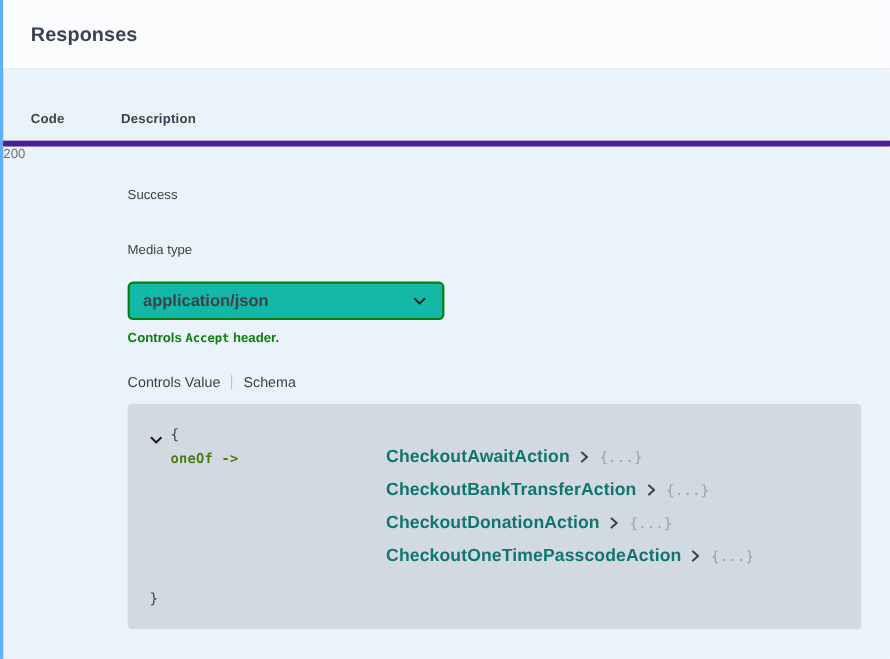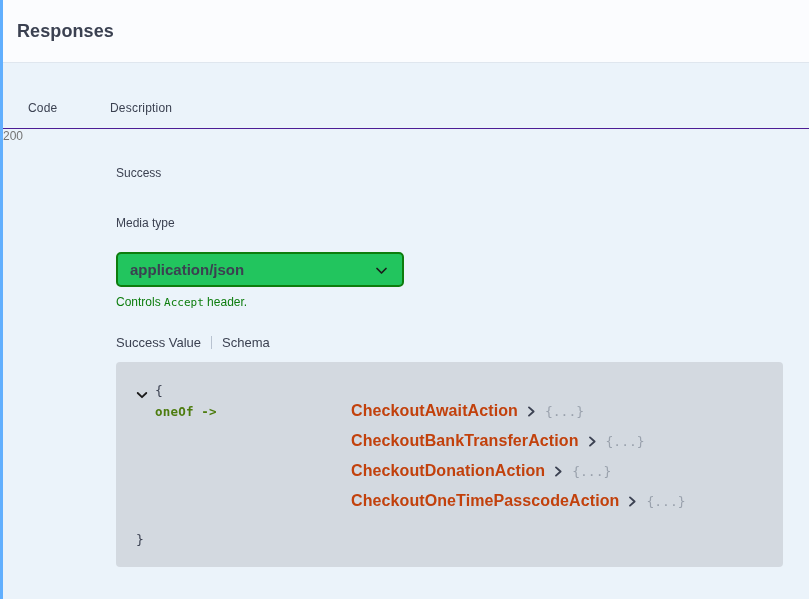--- a/index.html
+++ b/index.html
@@ -23,21 +23,21 @@
     background: #ebf3fa;
   }
   
   .section-header {
     height: 63px;
     box-sizing: border-box;
     background: #fbfcfe;
     border-bottom: 1px solid #dfe6ee;
     display: flex;
     align-items: center;
-    padding: 0 0 0 14px;
+    padding: 0 0 0 25px;
   }
   .section-title {
     font-size: 18px;
     font-weight: bold;
     color: #3b4151;
     letter-spacing: 0.1px;
   }
   
   .responses-body {
     padding: 0;
@@ -46,24 +46,24 @@
     width: 100%;
     border-collapse: collapse;
     table-layout: fixed;
   }
   .resp-table col.c-code { width: 107px; }
   .resp-table col.c-desc { width: auto; }
 
   .resp-table thead th {
     text-align: left;
     font-size: 12px;
-    font-weight: normal;
+    font-weight: bold;
     color: #3b4151;
     padding: 38px 0 13px 0;
-    border-bottom: 1px solid #4c1d95;
+    border-bottom: 5px solid #4c1d95;
     letter-spacing: 0.2px;
   }
   .resp-table thead th.th-code { padding-left: 25px; }
   .resp-table thead th.th-desc { padding-left: 0px; }
   .resp-table tbody td {
     vertical-align: top;
     padding: 0;
     border: none;
   }
   .cell-code {
@@ -92,21 +92,21 @@
     margin-bottom: 22px;
   }
   .select-box {
     position: relative;
     display: inline-block;
     width: 288px;
     height: 35px;
     box-sizing: border-box;
     border: 2px solid #0d7d0d;
     border-radius: 5px;
-    background: #22c55e;
+    background: #14b8a6;
   }
   .select-box .sel-value {
     position: absolute;
     left: 12px;
     top: 0;
     line-height: 31px;
     font-size: 15px;
     font-weight: bold;
     color: #3b4151;
   }
@@ -114,20 +114,21 @@
     position: absolute;
     right: 14px;
     top: 9px;
     width: 13px;
     height: 13px;
   }
   .hint {
     font-size: 12px;
     color: #0d7d0d;
     margin: 4px 0 0 0;
+    font-weight: bold;
   }
   .hint code {
     font-family: "DejaVu Sans Mono", monospace;
     font-size: 11px;
     color: #0d7d0d;
   }
 
   
   .tab-row {
     margin: 26px 0 0 6px;
@@ -205,21 +206,21 @@
   .model-item {
     display: flex;
     align-items: baseline;
     gap: 9px;
     height: 30px;
     white-space: nowrap;
   }
   .model-name {
     font-size: 16px;
     font-weight: bold;
-    color: #c2410c;
+    color: #0f766e;
     letter-spacing: 0.1px;
   }
   .model-chevron {
     width: 9px;
     height: 11px;
     display: inline-block;
     position: relative;
     top: 1px;
     flex: 0 0 9px;
   }
@@ -272,21 +273,21 @@
                   <svg width="13" height="13" viewBox="0 0 13 13" xmlns="http://www.w3.org/2000/svg">
                     <path d="M2 4.5 L6.5 9 L11 4.5" fill="none" stroke="#1b1b1b" stroke-width="1.7" stroke-linecap="round" stroke-linejoin="round"></path>
                   </svg>
                 </span>
               </div>
 
               <p class="hint"><span>Controls </span><code>Accept</code><span> header.</span></p>
             </div>
 
             <div class="tab-row">
-              <span class="tab">Success Value</span>
+              <span class="tab">Controls Value</span>
               <span class="tab-sep"></span>
               <span class="tab active">Schema</span>
             </div>
 
             <div class="model-box">
               <div class="model-grid">
                 <div class="model-left">
                   <div class="brace-line">
                     <span class="caret-down">
                       <svg width="12" height="12" viewBox="0 0 12 12" xmlns="http://www.w3.org/2000/svg">

